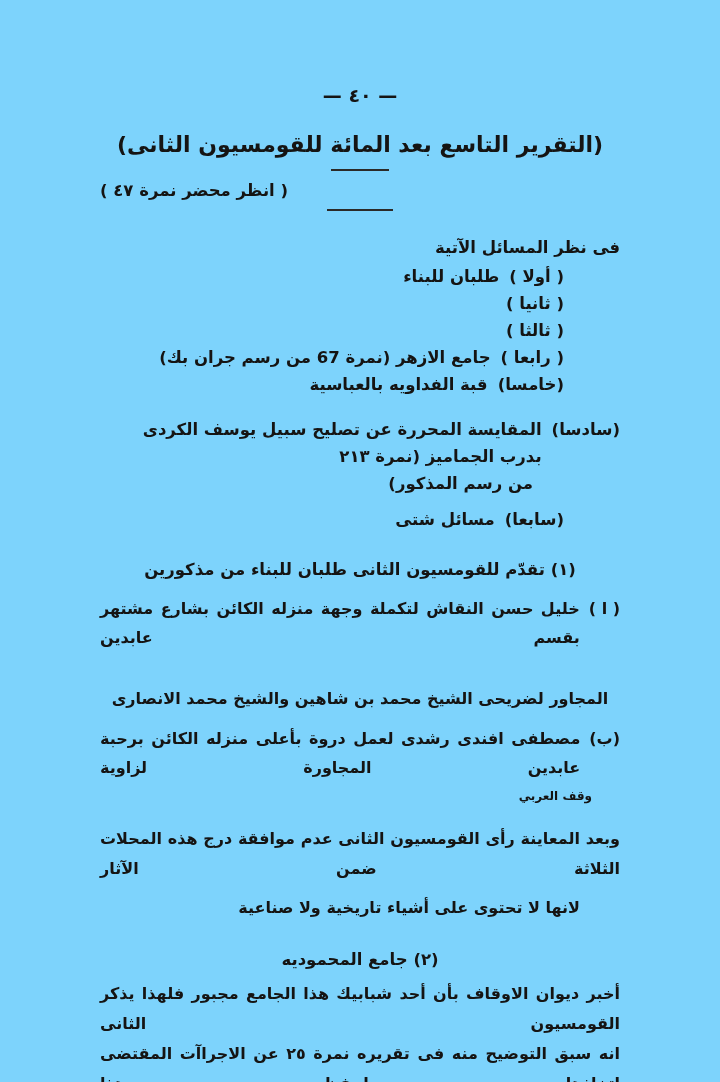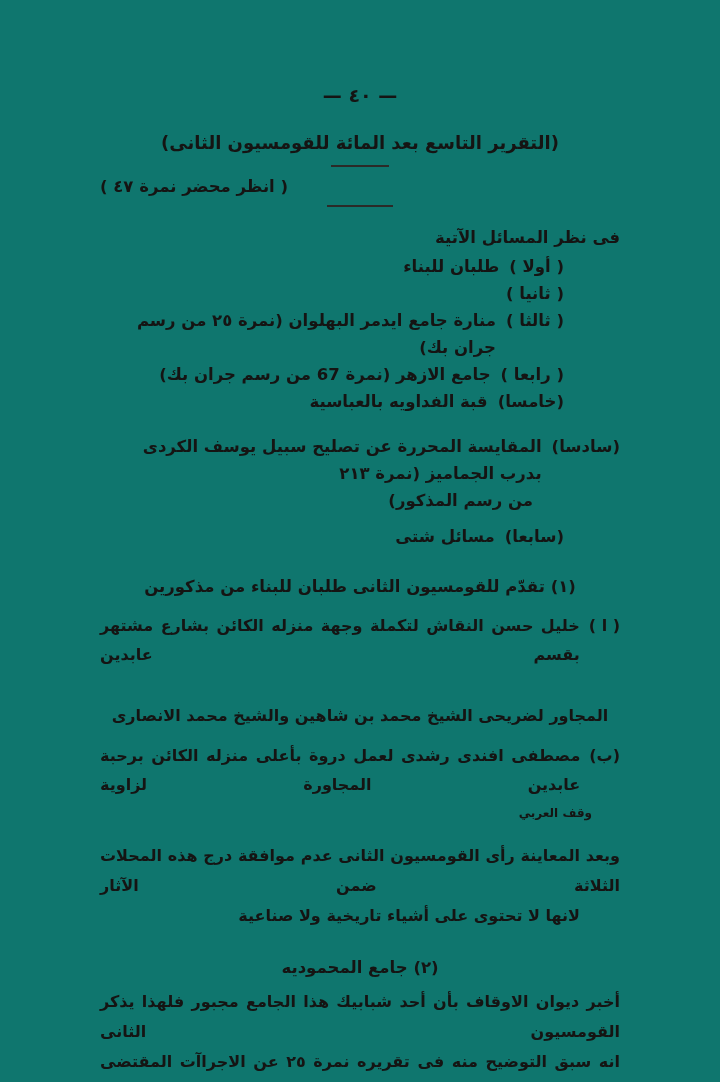--- a/index.html
+++ b/index.html
@@ -5,56 +5,56 @@
   html, body {
     margin: 0;
     padding: 0;
     background: #e9e9e6;
   }
   .page {
     position: relative;
     width: 720px;
     height: 1082px;
     margin: 0 auto;
-    background: #0f766e;
+    background: #7dd3fc;
     font-family: "DejaVu Sans", sans-serif;
     color: #151413;
     overflow: hidden;
   }
   .content {
     width: 520px;
     margin: 0 auto;
     padding-top: 84px;
     direction: rtl;
     font-weight: 700;
   }
   .pageno {
     text-align: center;
     font-size: 19px;
     letter-spacing: 3px;
     direction: rtl;
   }
   .title {
     margin-top: 26px;
     text-align: center;
-    font-size: 18px;
+    font-size: 22px;
   }
   .rule {
     width: 58px;
     height: 2px;
     background: #2b2a28;
     margin: 12px auto 10px auto;
   }
   .rule.small { width: 66px; margin: 9px auto 6px auto; }
   .subtitle {
     text-align: left;
     font-size: 16.5px;
   }
   .intro {
-    margin-top: 18px;
+    margin-top: 24px;
     text-align: right;
     font-size: 16.5px;
     line-height: 26px;
   }
   .agenda { margin-top: 2px; }
   .agenda-row {
     display: flex;
     gap: 10px;
     padding-right: 56px;
     font-size: 16.5px;
@@ -106,20 +106,21 @@
     font-size: 16px;
     line-height: 30px;
     text-align: justify;
     text-align-last: justify;
   }
   .rline-indent {
     font-size: 16px;
     line-height: 30px;
     text-align: right;
     padding-right: 40px;
+    margin-top: 9px;
   }
   .body-para { margin-top: 6px; }
 </style>
 </head>
 <body>
 
 <div class="page">
   <div class="content">
 
     <div class="pageno">— ٤٠ —</div>
@@ -134,21 +135,20 @@
     <div class="agenda">
       <div class="agenda-row">
         <span class="marker">( أولا )</span>
         <span>طلبان للبناء</span>
       </div>
       <div class="agenda-row">
         <span class="marker">( ثانيا )</span>
       </div>
       <div class="agenda-row">
         <span class="marker">( ثالثا )</span>
-        <span>منارة جامع ايدمر البهلوان (نمرة ٢٥ من رسم جران بك)</span>
       </div>
       <div class="agenda-row">
         <span class="marker">( رابعا )</span>
         <span>جامع الازهر (نمرة 67 من رسم جران بك)</span>
       </div>
       <div class="agenda-row">
         <span class="marker">(خامسا)</span>
         <span>قبة الفداويه بالعباسية</span>
       </div>
       <div class="agenda-row full">

